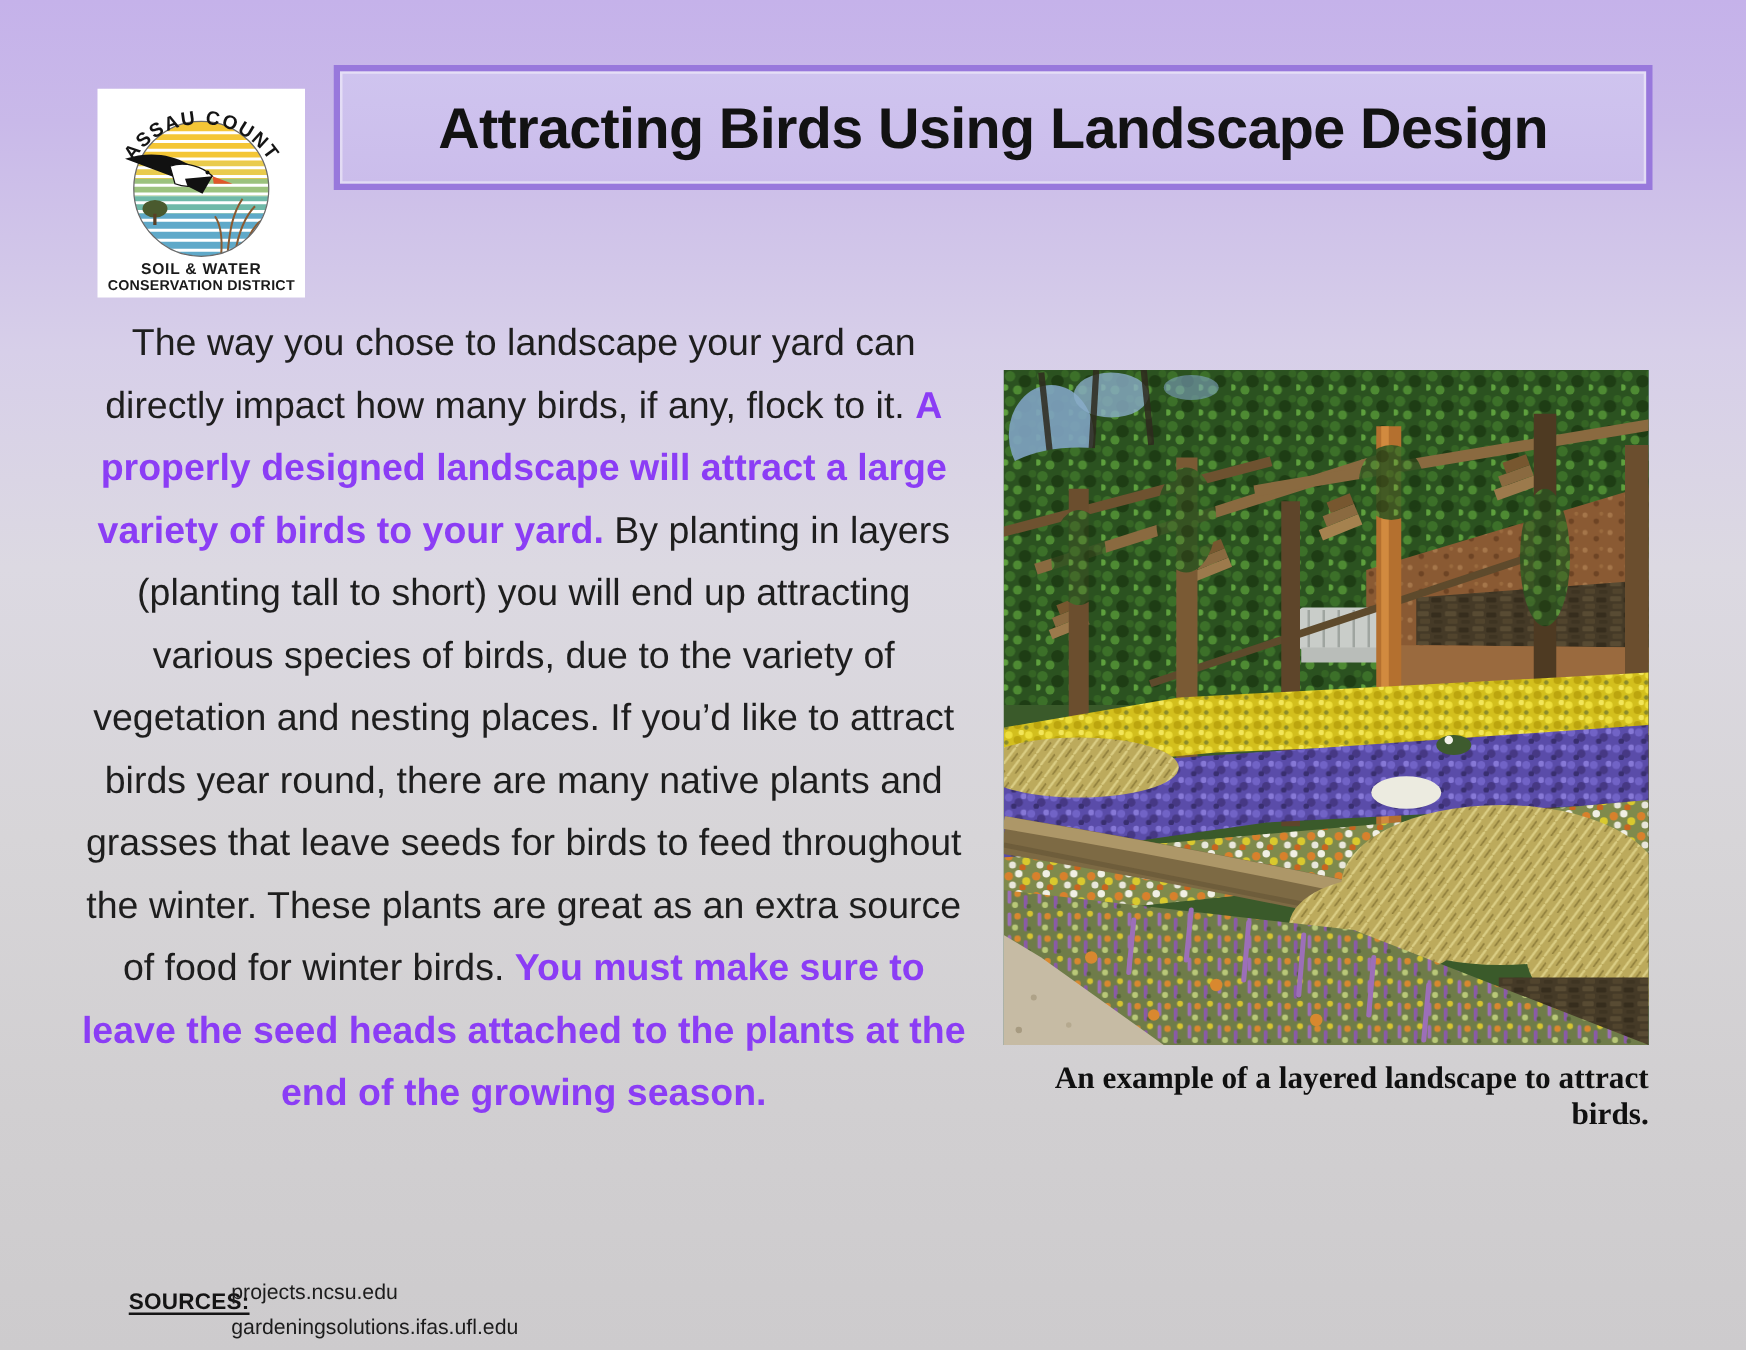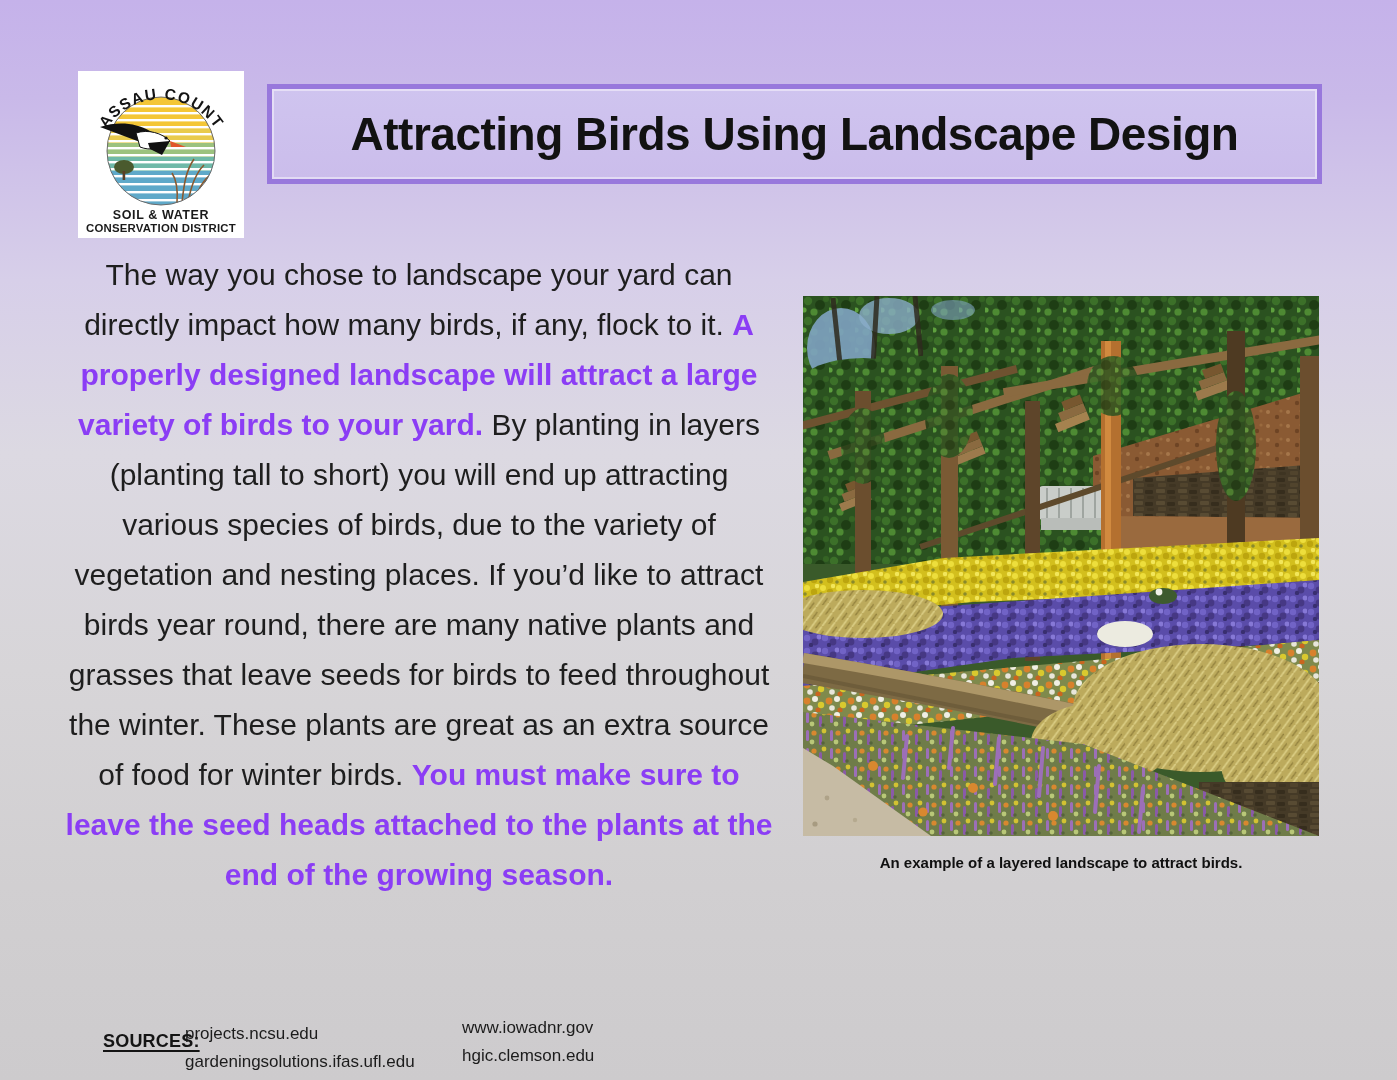--- a/index.html
+++ b/index.html
@@ -11,40 +11,40 @@
   body{font-family:"Liberation Sans","DejaVu Sans",sans-serif;overflow:hidden;}
   .page{
     position:relative;width:1397px;height:1080px;
     background:linear-gradient(180deg,var(--bg-top) 0%,#C9B9E9 9%,#D7CFE9 26%,#DCD9E2 42%,#D7D5D8 62%,#D1CFD1 82%,var(--bg-bottom) 100%);
   }
   
   .logo-box{position:absolute;left:78px;top:71px;width:166px;height:167px;background:#ffffff;}
   .logo-box svg{display:block;width:100%;height:100%;}
   
   .title-box{
-    position:absolute;left:267px;top:84px;width:1055px;height:100px;
+    position:absolute;left:267px;top:52px;width:1055px;height:100px;
     border:5px solid var(--title-border);
     background:linear-gradient(180deg,#CFC4EF 0%,var(--title-fill) 100%);
     box-shadow:inset 0 0 0 2px rgba(255,255,255,.45);
     display:flex;align-items:center;justify-content:center;
   }
   .title-box h1{
     font-size:46px;font-weight:700;color:#121212;letter-spacing:-.5px;white-space:nowrap;
   }
   
   .body-text{
     position:absolute;left:62px;top:250px;width:714px;
     font-size:30px;line-height:50px;color:#1E1E1E;text-align:center;
   }
   .body-text .hl{color:var(--hl);font-weight:700;}
   
   .figure{position:absolute;left:803px;top:296px;width:516px;}
   .photo{width:516px;height:540px;overflow:hidden;background:#3a5a2a;}
   .photo svg{display:block;width:516px;height:540px;}
-  .caption{margin-top:12px;text-align:center;font-weight:700;font-size:15px;line-height:29px;color:#101010;}
+  .caption{margin-top:12px;text-align:right;font-weight:700;font-size:25px;line-height:29px;color:#101010;font-family:Liberation Serif, serif;}
   .caption .credit{display:block;}
   
   .sources-label{
     position:absolute;left:72px;top:1031px;font-size:18px;font-weight:700;color:#141414;
     text-decoration:underline;text-underline-offset:3px;text-decoration-thickness:2px;letter-spacing:.2px;margin-left:31px;
   }
   .src-col{position:absolute;font-size:17px;line-height:28px;color:#1c1c1c;list-style:none;}
   .src-col.c1{left:185px;top:1020px;}
   .src-col.c2{left:462px;top:1014px;}
 </style>
@@ -323,18 +323,14 @@
     <figcaption class="caption">
       <span>An example of a layered landscape to attract birds.</span>
     </figcaption>
   </figure>
 
   <div class="sources-label">SOURCES:</div>
   <ul class="src-col c1">
     <li>projects.ncsu.edu</li>
     <li>gardeningsolutions.ifas.ufl.edu</li>
   </ul>
-  <ul class="src-col c2">
-    <li>www.iowadnr.gov</li>
-    <li>hgic.clemson.edu</li>
-  </ul>
 
 </div>
 
 </body></html>

